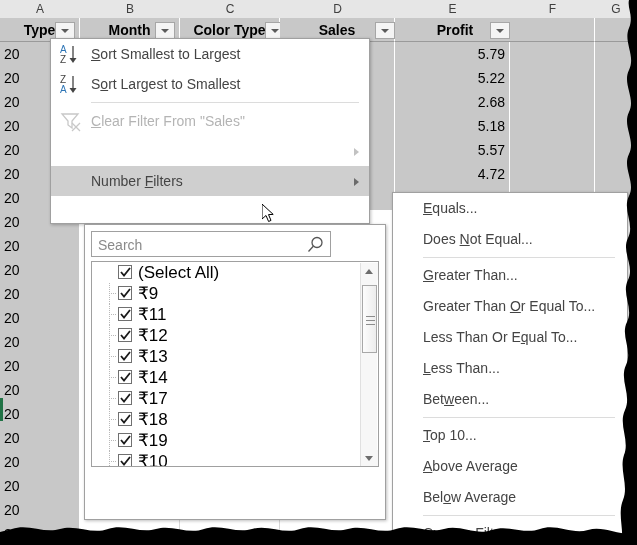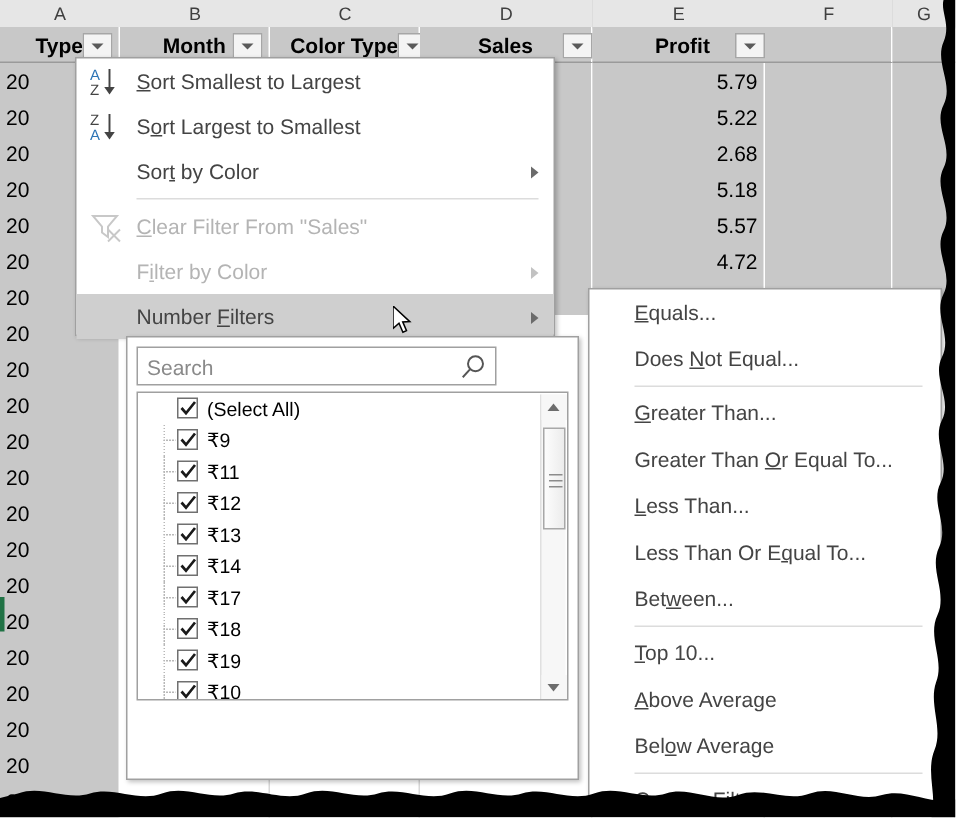--- a/index.html
+++ b/index.html
@@ -58,21 +58,21 @@
     box-sizing:border-box;}
   #searchbox{position:absolute;left:6px;top:6px;width:240px;height:26px;
     border:1px solid #a0a0a0;background:#fff;box-sizing:border-box;}
   #searchbox input{position:absolute;left:4px;top:0;width:250px;height:24px;border:0;outline:0;
     font-size:14px;color:#000;background:transparent;font-family:inherit;}
   #searchbox input::placeholder{color:#8a8a8a;opacity:1;}
   .magn{position:absolute;right:6px;top:4px;width:18px;height:18px;}
 
   #listbox{position:absolute;left:6px;top:36px;width:288px;height:206px;
     border:1px solid #a0a0a0;background:#fff;box-sizing:border-box;overflow:hidden;}
-  .litem{position:relative;height:21px;line-height:21px;font-size:13px;color:#000;
+  .litem{position:relative;height:21px;line-height:21px;font-size:17px;color:#000;
     padding-left:46px;white-space:nowrap;}
   .cb{position:absolute;left:26px;top:3px;width:14px;height:14px;border:1px solid #707070;
     background:#fff;box-sizing:border-box;}
   .cb svg{position:absolute;left:1px;top:1px;}
   .treeline{position:absolute;left:17px;top:0;width:1px;height:21px;
     background:repeating-linear-gradient(to bottom,#b8b8b8 0 1px,transparent 1px 2px);}
   .treetick{position:absolute;left:17px;top:10px;width:8px;height:1px;
     background:repeating-linear-gradient(to right,#b8b8b8 0 1px,transparent 1px 2px);}
 
   #vscroll{position:absolute;right:1px;top:1px;width:17px;height:204px;background:#f7f7f7;
@@ -340,28 +340,27 @@
         <text x="1" y="20" font-size="10" font-family="Liberation Sans, sans-serif" fill="#444">Z</text>
         <line x1="14" y1="3" x2="14" y2="18" stroke="#444" stroke-width="1.3"></line>
         <polygon points="10.5,15 17.5,15 14,20" fill="#444"></polygon>
       </svg><span><u>S</u>ort Smallest to Largest</span></div>
     <div class="mi"><svg class="sicon" viewBox="0 0 26 22">
         <text x="1" y="10" font-size="10" font-family="Liberation Sans, sans-serif" fill="#444">Z</text>
         <text x="1" y="20" font-size="10" font-family="Liberation Sans, sans-serif" fill="#2e75b6">A</text>
         <line x1="14" y1="3" x2="14" y2="18" stroke="#444" stroke-width="1.3"></line>
         <polygon points="10.5,15 17.5,15 14,20" fill="#444"></polygon>
       </svg><span>S<u>o</u>rt Largest to Smallest</span></div>
-    <div class="mi"><span>Sor<u>t</u> by Color</span><span class="arrow"></span></div>
     <div class="msep"></div>
     <div class="mi dis"><svg class="sicon" viewBox="0 0 26 22">
         <polygon points="3,4 19,4 13,11 13,18 9,15 9,11" fill="none" stroke="#c8c8c8" stroke-width="1.3"></polygon>
         <line x1="13" y1="13" x2="21" y2="21" stroke="#c8c8c8" stroke-width="1.3"></line>
         <line x1="21" y1="13" x2="13" y2="21" stroke="#c8c8c8" stroke-width="1.3"></line>
       </svg><span><u>C</u>lear Filter From "Sales"</span></div>
-    <div class="mi dis"><span>F<u>i</u>lter by Color</span><span class="arrow dis"></span></div>
+    <div class="mi dis"><span class="arrow dis"></span></div>
     <div class="mi hl"><span>Number <u>F</u>ilters</span><span class="arrow"></span></div>
   </div>
 
 <div id="valuepanel">
   <div id="searchbox">
     <input type="text" placeholder="Search" style="">
     <svg class="magn" viewBox="0 0 18 18">
       <circle cx="11" cy="6.5" r="5" fill="none" stroke="#555" stroke-width="1.3"></circle>
       <line x1="7.3" y1="10.2" x2="2.5" y2="15.5" stroke="#555" stroke-width="1.3"></line>
     </svg>
@@ -435,22 +434,22 @@
   </div>
 
 </div>
 
 <div id="submenu">
     <div class="si"><span><u>E</u>quals...</span></div>
     <div class="si"><span>Does <u>N</u>ot Equal...</span></div>
     <div class="ssep"></div>
     <div class="si"><span><u>G</u>reater Than...</span></div>
     <div class="si"><span>Greater Than <u>O</u>r Equal To...</span></div>
+    <div class="si"><span>Less Than Or E<u>q</u>ual To...</span></div>
     <div class="si"><span><u>L</u>ess Than...</span></div>
-    <div class="si"><span>Less Than Or E<u>q</u>ual To...</span></div>
     <div class="si"><span>Bet<u>w</u>een...</span></div>
     <div class="ssep"></div>
     <div class="si"><span><u>T</u>op 10...</span></div>
     <div class="si"><span><u>A</u>bove Average</span></div>
     <div class="si"><span>Bel<u>o</u>w Average</span></div>
     <div class="ssep"></div>
     <div class="si"><span>Custom <u>F</u>ilter...</span></div>
   </div>
 
 <svg id="cursor" viewBox="0 0 14 20" style="left: 262px; top: 204px;">

